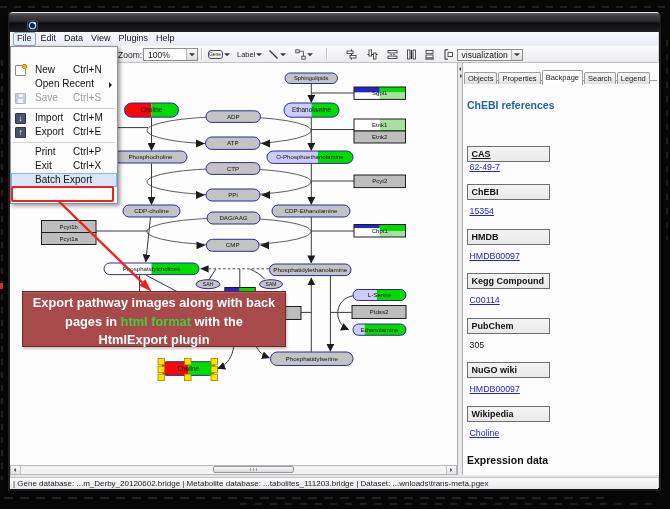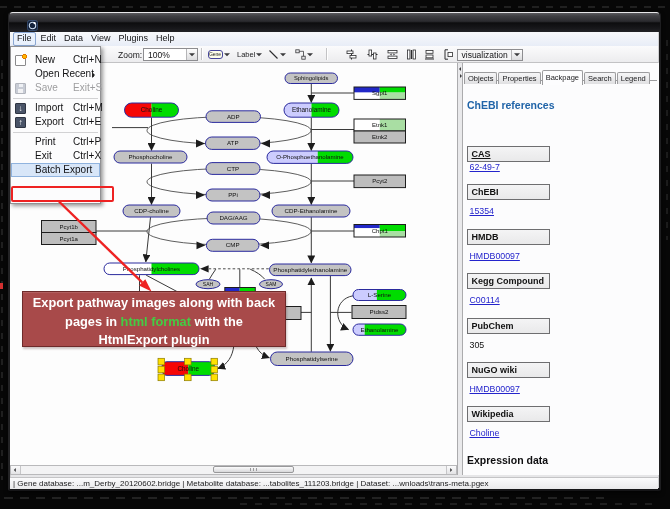--- a/index.html
+++ b/index.html
@@ -109,23 +109,23 @@
     transform:translateX(-50%);
     background:repeating-linear-gradient(90deg,#9a9a9c 0 1px,transparent 1px 3px); }
 
   
   .statusbar { position:absolute; left:10px; top:476.5px; width:648px; height:12px;
     background:linear-gradient(180deg,#fbfbfc,#e9e9eb); border-top:1px solid #c4c4c6;
     font-size:8px; color:#1a1a1c; line-height:11px; padding-left:3px;
     white-space:nowrap; overflow:hidden; }
 
   
-  .menu-popup { position:absolute; left:10px; top:46px; width:91px; height:158px;
+  .menu-popup { position:absolute; left:10px; top:46px; width:108px; height:158px;
     background:#fcfcfd; border:1px solid #919193; box-shadow:2px 2px 4px rgba(0,0,0,.4);
-    z-index:30; padding-top:6px; }
+    z-index:30; padding-top:16px; }
   .menu-row { position:relative; height:14px; font-size:10px; color:#121214; }
   .menu-row.selected { background:#d8e6f8; box-shadow:inset 0 0 0 1px #90b3de; }
   .menu-row.disabled { color:#9d9d9f; }
   .menu-row .mi-icon { position:absolute; left:4px; top:1.5px; width:11px; height:11px; }
   .menu-row .mi-label { position:absolute; left:24px; top:0px; line-height:14px; white-space:nowrap; }
   .menu-row .mi-short { position:absolute; left:62px; top:0px; line-height:14px; white-space:nowrap; }
   .menu-row .mi-sub { position:absolute; right:5px; top:4.5px; width:0px; height:0px;
     border:3px solid transparent; border-left-color:#222; border-right-width:0px; }
   .menu-sep { height:6px; position:relative; }
   .menu-sep::after { content:""; position:absolute; left:2px; right:2px; top:3px; height:1px; background:#d2d2d4; }
@@ -684,21 +684,21 @@
         <span class="mi-label">New</span>
         <span class="mi-short">Ctrl+N</span>
       </div>
       <div class="menu-row">
         <span class="mi-label">Open Recent</span>
         <span class="mi-sub"></span>
       </div>
       <div class="menu-row disabled">
         <span class="mi-icon mi-save-disk-icon"></span>
         <span class="mi-label">Save</span>
-        <span class="mi-short">Exit+S</span>
+        <span class="mi-short">Ctrl+S</span>
       </div>
       <div class="menu-sep"></div>
       <div class="menu-row">
         <span class="mi-icon mi-import-icon">↓</span>
         <span class="mi-label">Import</span>
         <span class="mi-short">Ctrl+M</span>
       </div>
       <div class="menu-row">
         <span class="mi-icon mi-export-icon">↑</span>
         <span class="mi-label">Export</span>

